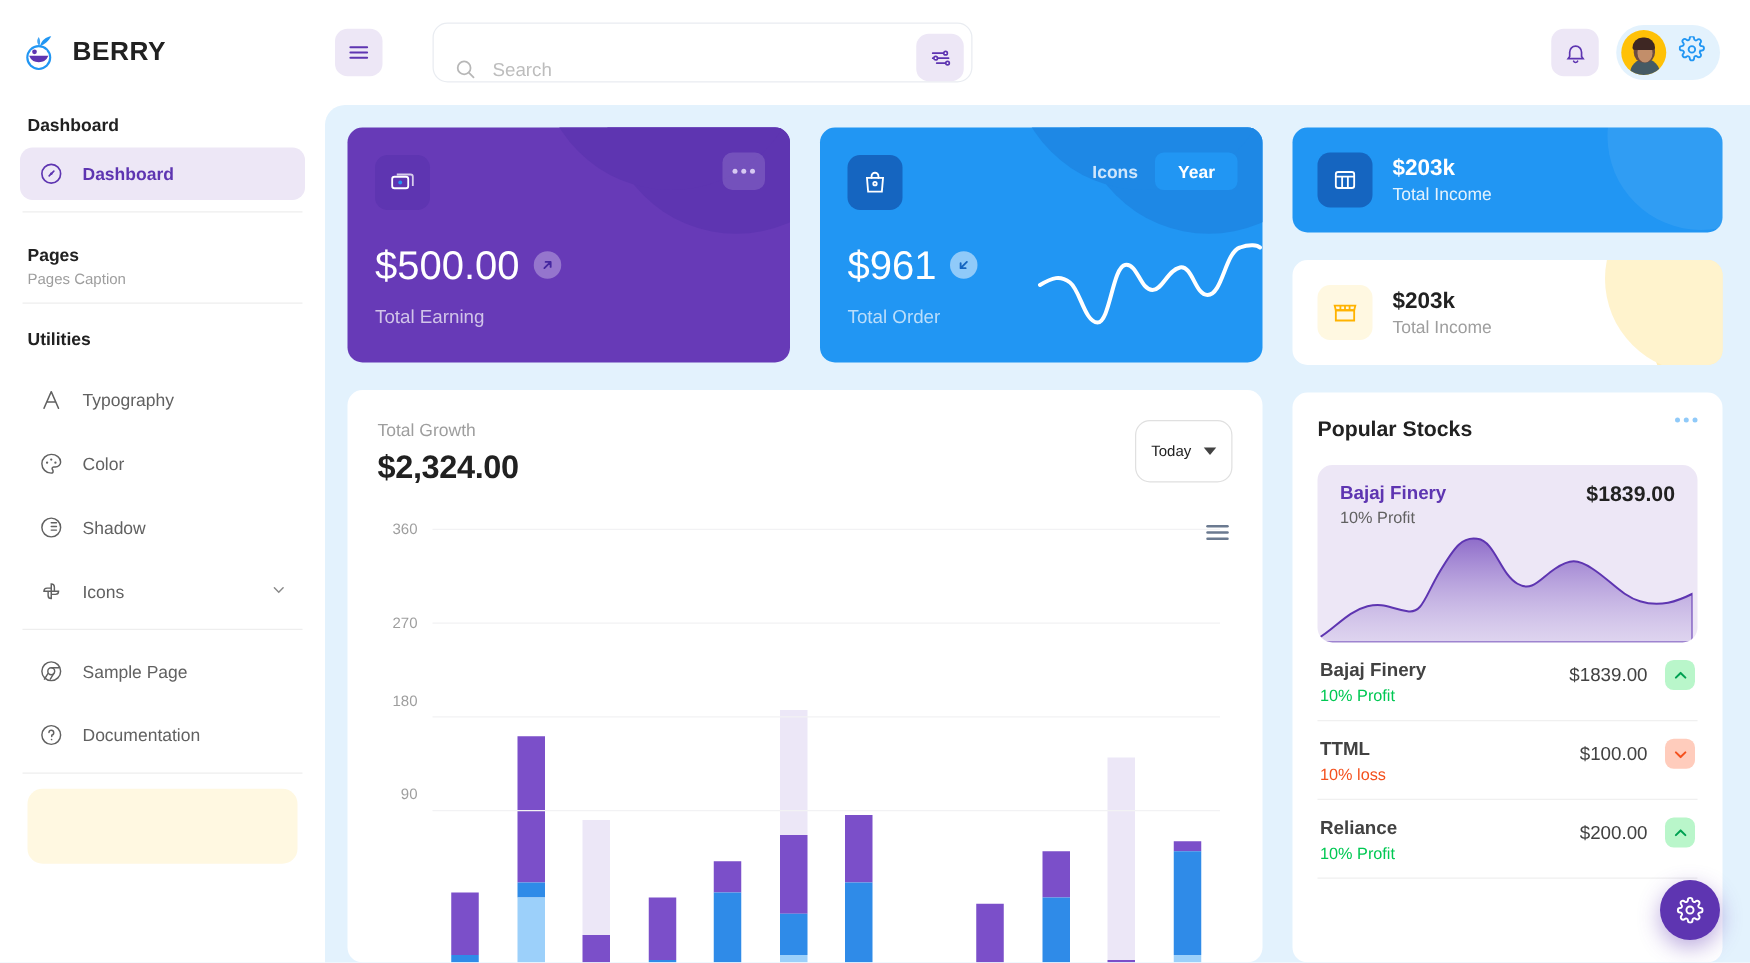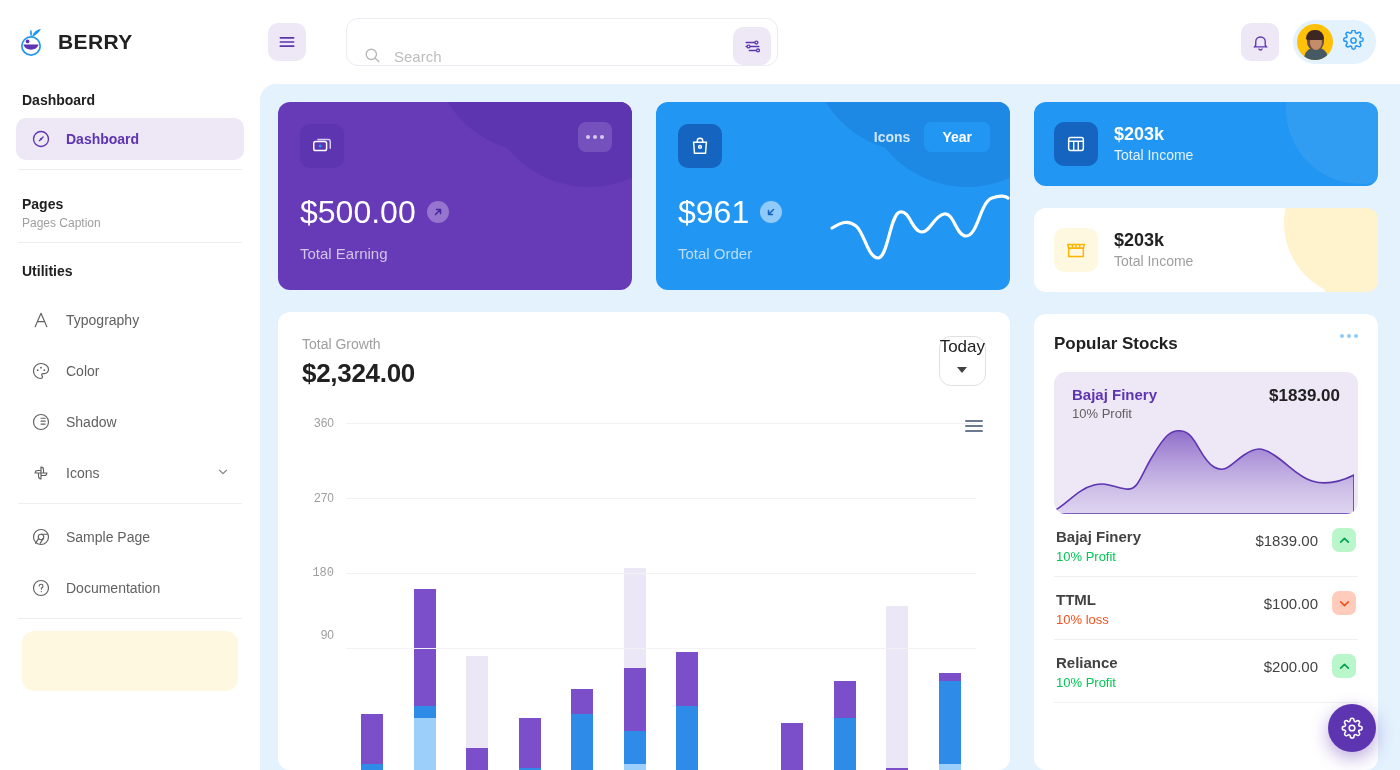--- a/index.html
+++ b/index.html
@@ -157,22 +157,22 @@
   .inc-card.white .inc-lbl { color: #9e9e9e; }
 
   
   .panel { background: #fff; border-radius: 12px; position: relative; overflow: hidden; }
   .growth { flex: 1; padding: 24px 24px 0; min-height: 0; }
   .growth-head { display: flex; align-items: flex-start; }
   .growth-label { font-size: 14px; color: #9e9e9e; margin-bottom: 6px; }
   .growth-amount { font-size: 26px; font-weight: 700; color: #212121; letter-spacing: -.3px; }
   .today-select {
     margin-left: auto; border: 1px solid #e0e0e0; border-radius: 12px; height: 50px;
-    display: flex; align-items: center; gap: 10px; padding: 0 0; font-size: 17px;
-    color: #212121; cursor: pointer; background: #fff; flex-direction: column;
+    display: flex; align-items: center; gap: 10px; padding: 0 12px; font-size: 12px;
+    color: #212121; cursor: pointer; background: #fff;
   }
   .caret { width: 0; height: 0; border-left: 5px solid transparent; border-right: 5px solid transparent; border-top: 6px solid #424242; }
   .chart-menu { position: absolute; right: 27px; top: 108px; cursor: pointer; }
   .chart-menu i { display: block; width: 18px; height: 2px; background: #6b7a90; margin-bottom: 3px; border-radius: 1px; }
 
   .chart-area { position: relative; margin-top: 34px; height: 360px; }
   .yaxis { position: absolute; left: 0; top: 0; width: 40px; height: 300px; }
   .ytick { position: absolute; right: 8px; font-size: 12px; color: #9e9e9e; transform: translateY(-50%); }
   .plot { position: absolute; left: 44px; right: 10px; top: 0; height: 300px; }
   .gridline { position: absolute; left: 0; right: 0; height: 1px; background: #f2f2f4; }
@@ -458,21 +458,21 @@
 
             <div class="chart-menu">
                 <i></i>
                 <i></i>
                 <i></i>
               </div>
 
             <div class="chart-area">
               <div class="yaxis">
                   <div class="ytick" style="top: 212px;">90</div>
-                  <div class="ytick" style="top: 150px; font-family: Liberation Mono, monospace;">180</div>
+                  <div class="ytick" style="top: 138px;">180</div>
                   <div class="ytick" style="top: 75px;">270</div>
                   <div class="ytick" style="top: 0px;">360</div>
                 </div>
               <div class="plot">
                 <div class="bars">
                     <div class="bcol">
                       <div class="bstack">
                         <div class="bseg" style="height: 50px; background: rgb(123, 79, 201);"></div>
                         <div class="bseg" style="height: 20.8333px; background: rgb(47, 139, 232);"></div>
                       </div>

